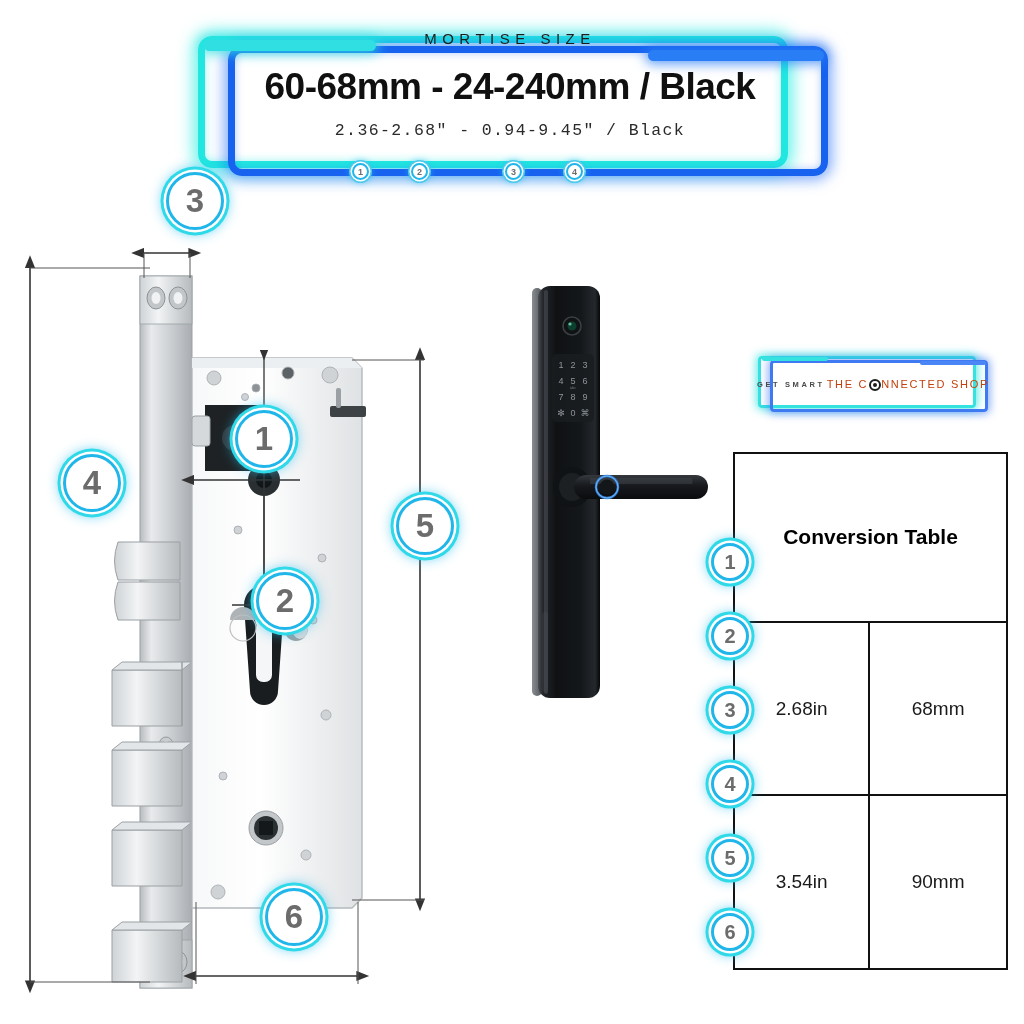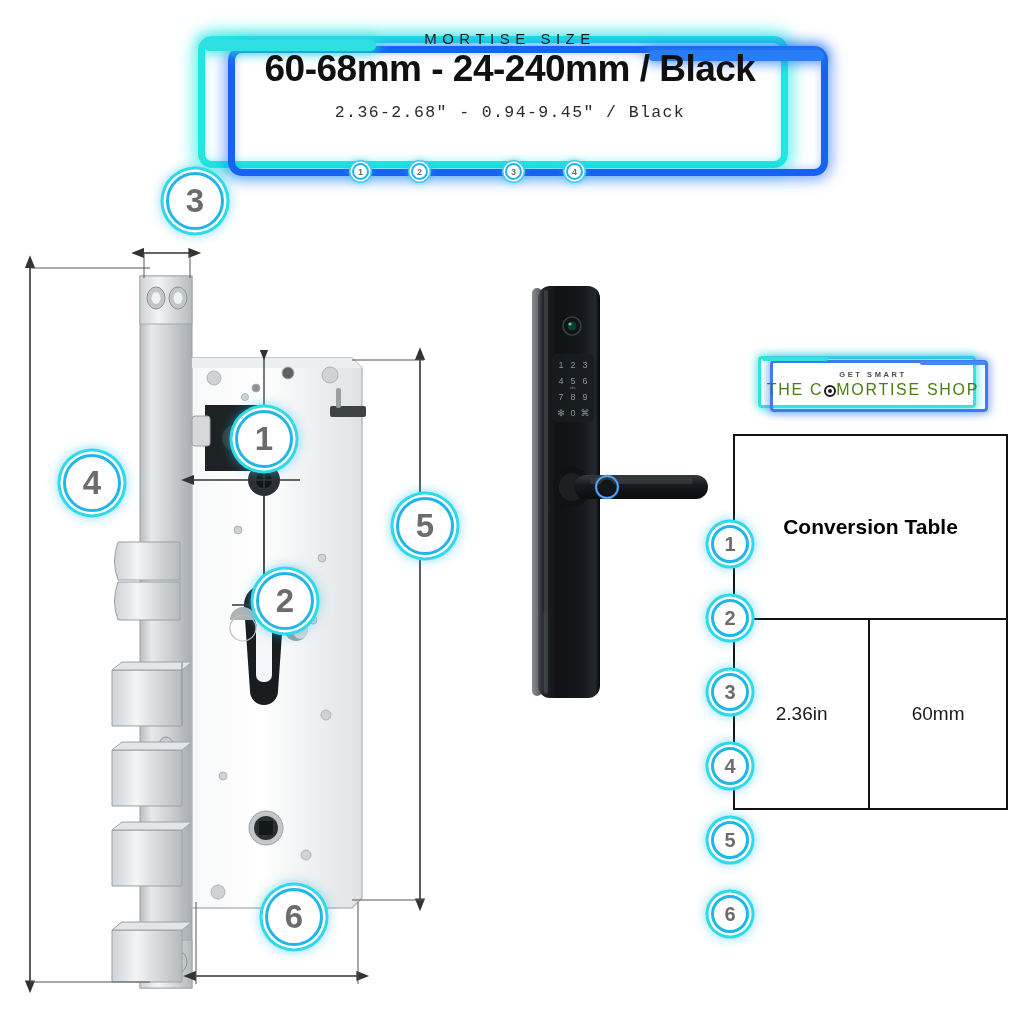--- a/index.html
+++ b/index.html
@@ -35,21 +35,21 @@
   .header-inner {
     position: absolute; left: 0; top: 0; width: 660px; height: 160px;
     display: flex; flex-direction: column; align-items: center; justify-content: flex-start;
     padding-top: 8px;
   }
   .eyebrow {
     font-size: 15px; letter-spacing: 5.5px; color: #1c1c1c;
     font-family: "Liberation Sans", sans-serif; font-weight: 400;
   }
   .main-title {
-    margin-top: 1px;
+    margin-top: 19px;
     font-size: 37px; font-weight: bold; color: #101010; letter-spacing: -0.5px;
     white-space: nowrap;
   }
   .sub-title {
     margin-top: 13px;
     font-family: "Liberation Mono", monospace;
     font-size: 16.5px; letter-spacing: 1.4px; color: #2a2a2a; white-space: nowrap;
   }
 
   
@@ -99,41 +99,41 @@
   .logo-frame-blue {
     left: 22px; top: 12px; width: 218px; height: 52px;
     border: 3px solid #3f7af2;
     box-shadow: 0 0 9px 2px rgba(63,122,242,0.6);
   }
   .logo-cap { position: absolute; height: 4px; border-radius: 2px; }
   .logo-cap-cyan { left: 14px; top: 9px; width: 66px; background: #34e3e0; }
   .logo-cap-blue { left: 172px; top: 13px; width: 66px; background: #4a86f5; }
   .logo-inner {
     position: absolute; left: 0; top: 0; width: 250px; height: 72px;
-    display: flex; flex-direction: column; align-items: center; justify-content: center;
+    display: flex; align-items: center; justify-content: center;
     gap: 2px;
   }
   .logo-eyebrow {
     font-size: 7.5px; letter-spacing: 2.6px; color: #4a4a4a; font-weight: 600;
   }
   .logo-name {
-    font-size: 16px; letter-spacing: 1.7px; color: #4d7c0f; font-weight: 500;
+    font-size: 11px; letter-spacing: 1.7px; color: #c2410c; font-weight: 500;
     display: flex; align-items: center;
   }
   .logo-o {
     display: inline-block; width: 12px; height: 12px; border-radius: 50%;
     border: 2px solid #1e1e1e; position: relative; margin: 0 0.5px; top: 1px;
   }
   .logo-o::after {
     content: ""; position: absolute; left: 2px; top: 2px;
     width: 4px; height: 4px; border-radius: 50%; background: #1e1e1e;
   }
 
   
-  .table-wrap { position: absolute; left: 733px; top: 434px; width: 275px; height: 376px; }
+  .table-wrap { position: absolute; left: 733px; top: 452px; width: 275px; height: 518px; }
   table.conv {
     width: 100%; height: 100%; border-collapse: collapse;
     background: #fff;
   }
   table.conv td, table.conv th {
     border: 2.5px solid #111; text-align: center;
     font-family: "Liberation Sans", sans-serif;
   }
   table.conv th {
     font-size: 21px; font-weight: bold; color: #000; height: 72px;
@@ -362,34 +362,38 @@
   <div class="logo-wrap">
     <div class="logo-frame logo-frame-cyan"></div>
     <div class="logo-frame logo-frame-blue"></div>
     <div class="logo-cap logo-cap-cyan"></div>
     <div class="logo-cap logo-cap-blue"></div>
     <div class="logo-inner">
       <div class="logo-eyebrow">GET SMART</div>
       <div class="logo-name">
         <span>THE C</span>
         <span class="logo-o"></span>
-        <span>MORTISE SHOP</span>
+        <span>NNECTED SHOP</span>
       </div>
     </div>
   </div>
 
   <div class="table-wrap">
     <table class="conv">
       <tbody>
         <tr>
           <th colspan="2">Conversion Table</th>
         </tr>
         <tr>
-          <td>2.36in</td>
-          <td>60mm</td>
+          <td>2.68in</td>
+          <td>68mm</td>
+        </tr>
+        <tr>
+          <td>3.54in</td>
+          <td>90mm</td>
         </tr>
       </tbody>
     </table>
 
     <div class="tb-badge-col">
       <div class="badge badge-tbl tb-badge tbb1">1</div>
       <div class="badge badge-tbl tb-badge tbb2">2</div>
       <div class="badge badge-tbl tb-badge tbb3">3</div>
       <div class="badge badge-tbl tb-badge tbb4">4</div>
       <div class="badge badge-tbl tb-badge tbb5">5</div>

